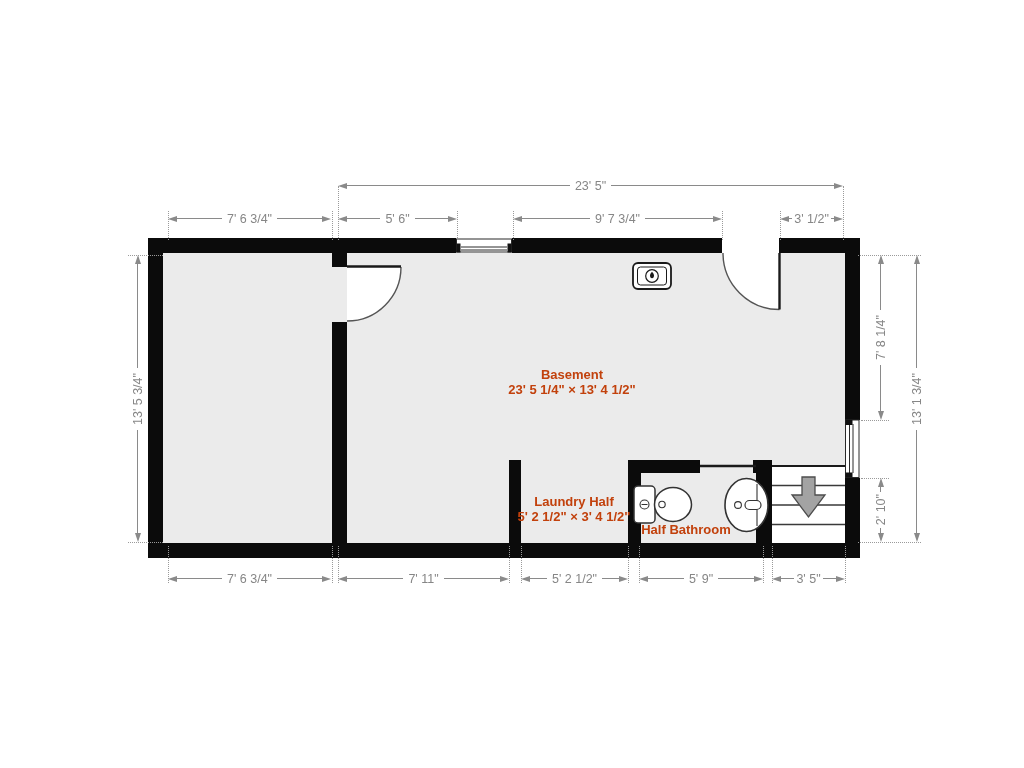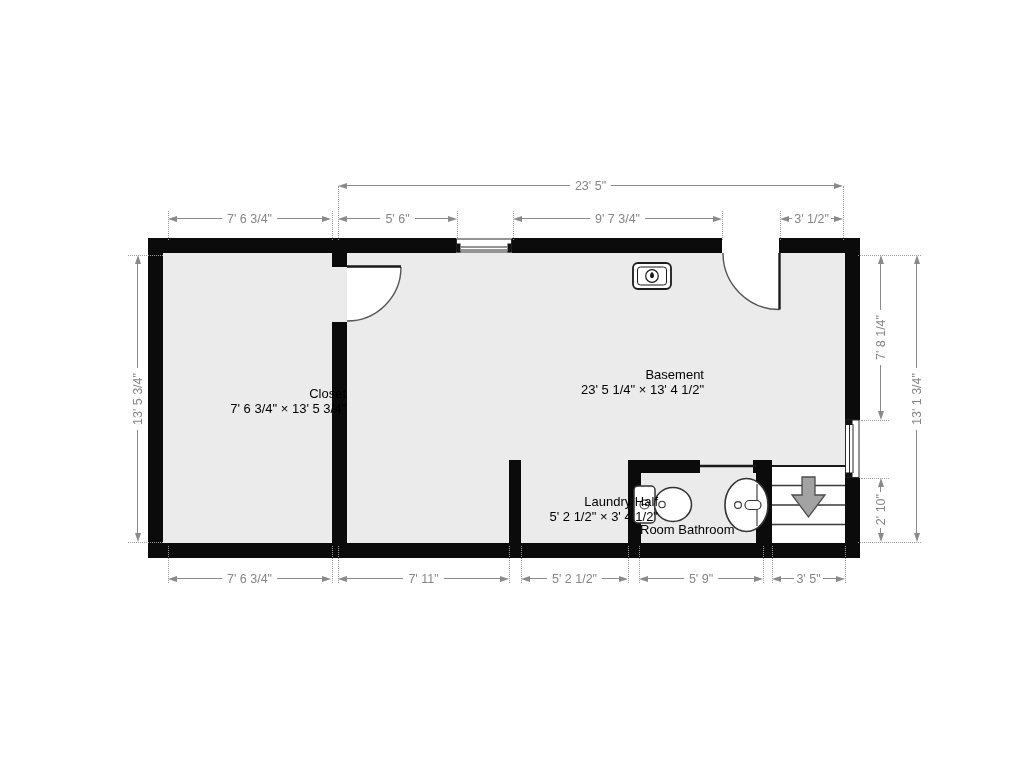--- a/index.html
+++ b/index.html
@@ -4,22 +4,22 @@
 <style>
   * { margin:0; padding:0; box-sizing:border-box; }
   html,body { width:1024px; height:768px; background:#ffffff; overflow:hidden;
     font-family:"Liberation Sans", sans-serif; }
   .canvas { position:relative; width:1024px; height:768px; background:#fff; }
 
   .floor { position:absolute; background:#ebebeb; }
   .white-floor { position:absolute; background:#ffffff; }
   .wall { position:absolute; background:#0b0b0b; }
 
-  .room-label { position:absolute; text-align:right; color:#000000;
-    font-size:13px; line-height:15px; white-space:nowrap; }
+  .room-label { position:absolute; text-align:center; color:#c2410c;
+    font-size:13px; line-height:15px; white-space:nowrap;font-weight:bold; }
 
   .dim { position:absolute; display:flex; align-items:center; color:#868686;
     font-size:12.5px; white-space:nowrap; }
   .dim.h { height:15px; }
   .dim.v { flex-direction:column; width:15px; }
   .dim .ln { flex:1; min-width:0; min-height:0; }
   .dim.h .ln { border-top:1.5px solid #8a8a8a; height:0; }
   .dim.v .ln { border-left:1.5px solid #8a8a8a; width:0; }
   .dim .lbl { padding:0 5px; }
   .dim.v .lbl { padding:5px 0; writing-mode:vertical-rl; transform:rotate(180deg); }
@@ -112,34 +112,30 @@
     </g>
 
     <g>
       <ellipse cx="746.5" cy="505" rx="21.5" ry="26.5" fill="#ffffff" stroke="#333" stroke-width="1.6"></ellipse>
       <path d="M757 484 V526" stroke="#333" stroke-width="1.1" fill="none"></path>
       <circle cx="738" cy="505" r="3.4" fill="#ffffff" stroke="#333" stroke-width="1.1"></circle>
       <rect x="745" y="500.5" width="16" height="9" rx="4.5" fill="#ffffff" stroke="#333" stroke-width="1.2"></rect>
     </g>
   </svg>
 
-  <div class="room-label" style="left:150px;top:386px;width:196px">
-    <div>Closet</div>
-    <div>7' 6 3/4" × 13' 5 3/4"</div>
-  </div>
   <div class="room-label" style="left:440px;top:367px;width:264px">
     <div>Basement</div>
     <div>23' 5 1/4" × 13' 4 1/2"</div>
   </div>
   <div class="room-label" style="left:490px;top:494px;width:168px">
     <div>Laundry Half</div>
     <div>5' 2 1/2" × 3' 4 1/2"</div>
   </div>
   <div class="room-label" style="left:640px;top:522px;width:92px">
-    <div>Room Bathroom</div>
+    <div>Half Bathroom</div>
   </div>
 
   <div class="dim h" style="left:338px;top:178px;width:505px">
     <span class="arr l"></span>
       <span class="ln"></span>
       <span class="lbl">23' 5"</span>
       <span class="ln"></span>
       <span class="arr r"></span>
   </div>
   <div class="dim h" style="left:168px;top:211px;width:163px">

